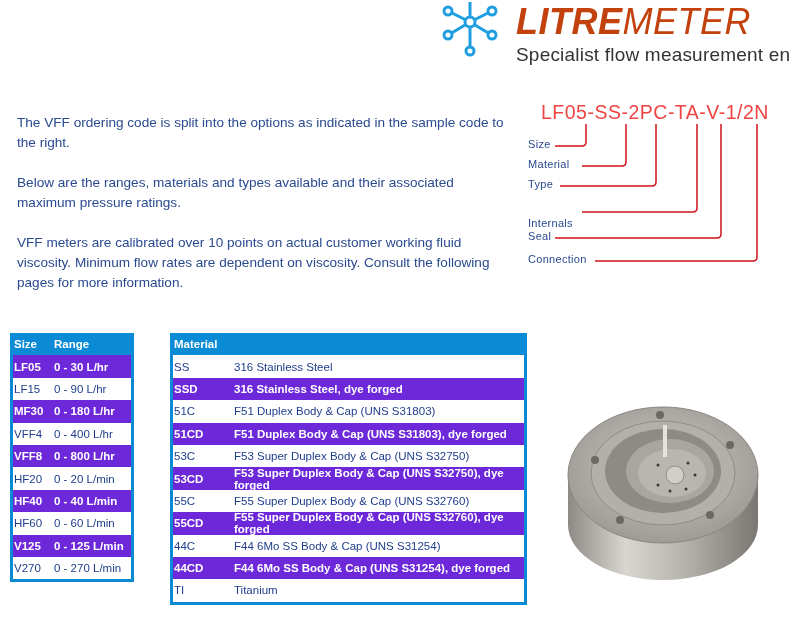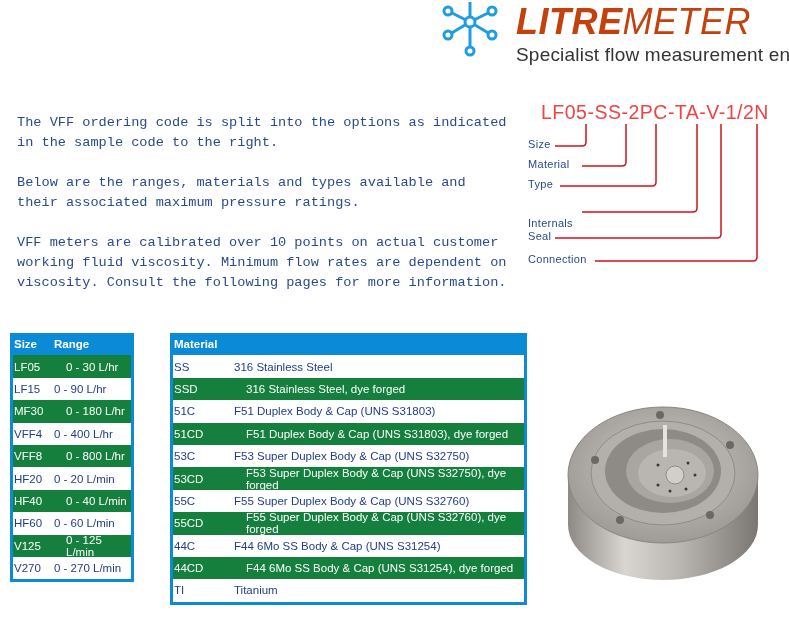--- a/index.html
+++ b/index.html
@@ -9,33 +9,33 @@
     font-family: "Liberation Sans", "DejaVu Sans", sans-serif;
   }
   .logo { position: absolute; left: 436px; top: 0; width: 353px; height: 70px; }
   .logo-icon { position: absolute; left: 0; top: 0; width: 70px; height: 62px; }
   .logo-word { position: absolute; left: 80px; top: 2px; font-size: 36px; line-height: 40px; color: #c2410c; letter-spacing: 0.5px; font-style: italic; }
   .logo-word .bold { font-weight: bold; }
   .logo-word .light { font-weight: normal; }
   .logo-tag { position: absolute; left: 80px; top: 44px; font-size: 19px; color: #333; letter-spacing: 0.2px; white-space: nowrap; }
 
   .intro { position: absolute; left: 17px; top: 113px; width: 500px; color: #2a4a8f; font-size: 13.6px; line-height: 20px; }
-  .intro p { margin: 0 4px 20px 0; font-family: Liberation Mono, monospace; }
+  .intro p { margin: 0 4px 20px 0; }
 
   .code-diagram { position: absolute; left: 520px; top: 95px; width: 269px; height: 175px; }
   .code-text { position: absolute; left: 21px; top: 6px; font-size: 19.5px; color: #ef4444; letter-spacing: 0.5px; white-space: nowrap; }
   .code-label { position: absolute; left: 8px; font-size: 11px; color: #2a4a8f; letter-spacing: 0.3px; }
   .code-lines { position: absolute; left: 0; top: 0; }
 
   .tbl { position: absolute; top: 333px; background: #0b8ad6; padding: 0 3px 3px 3px; box-sizing: border-box; }
   .tbl-range { left: 10px; width: 124px; }
   .tbl-mat { left: 170px; width: 357px; }
   .row { display: flex; height: 22.4px; align-items: center; font-size: 11.5px; }
   .row.head { color: #fff; font-weight: bold; }
-  .row.blue { color: #fff; font-weight: normal; background: #15803d; gap: 12px; }
+  .row.blue { color: #fff; font-weight: bold; background: #6d28d9; }
   .row.white { background: #fff; color: #1f3d8c; }
   .c1 { width: 40px; padding-left: 1px; }
   .c2 { flex: 1; }
   .tbl-mat .c1 { width: 60px; }
 
   .product { position: absolute; left: 560px; top: 385px; width: 205px; height: 200px; }
 </style>
 </head>
 <body>
 

